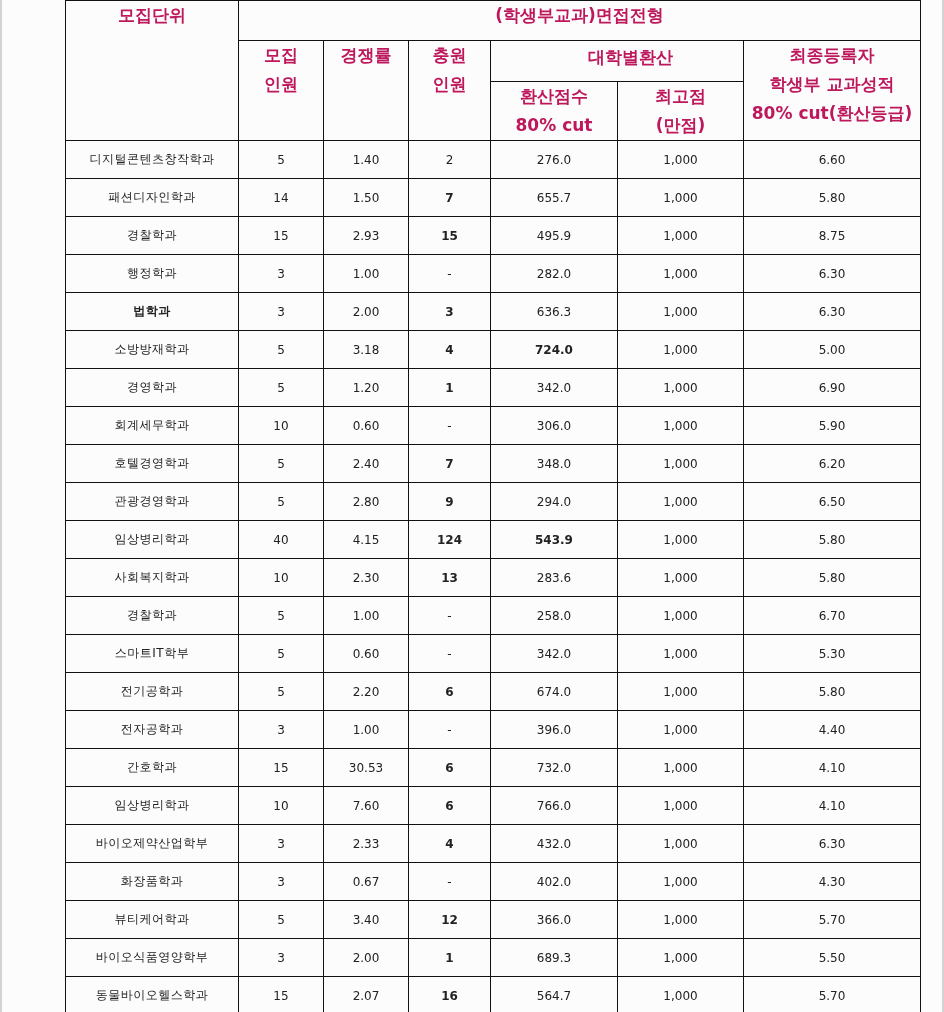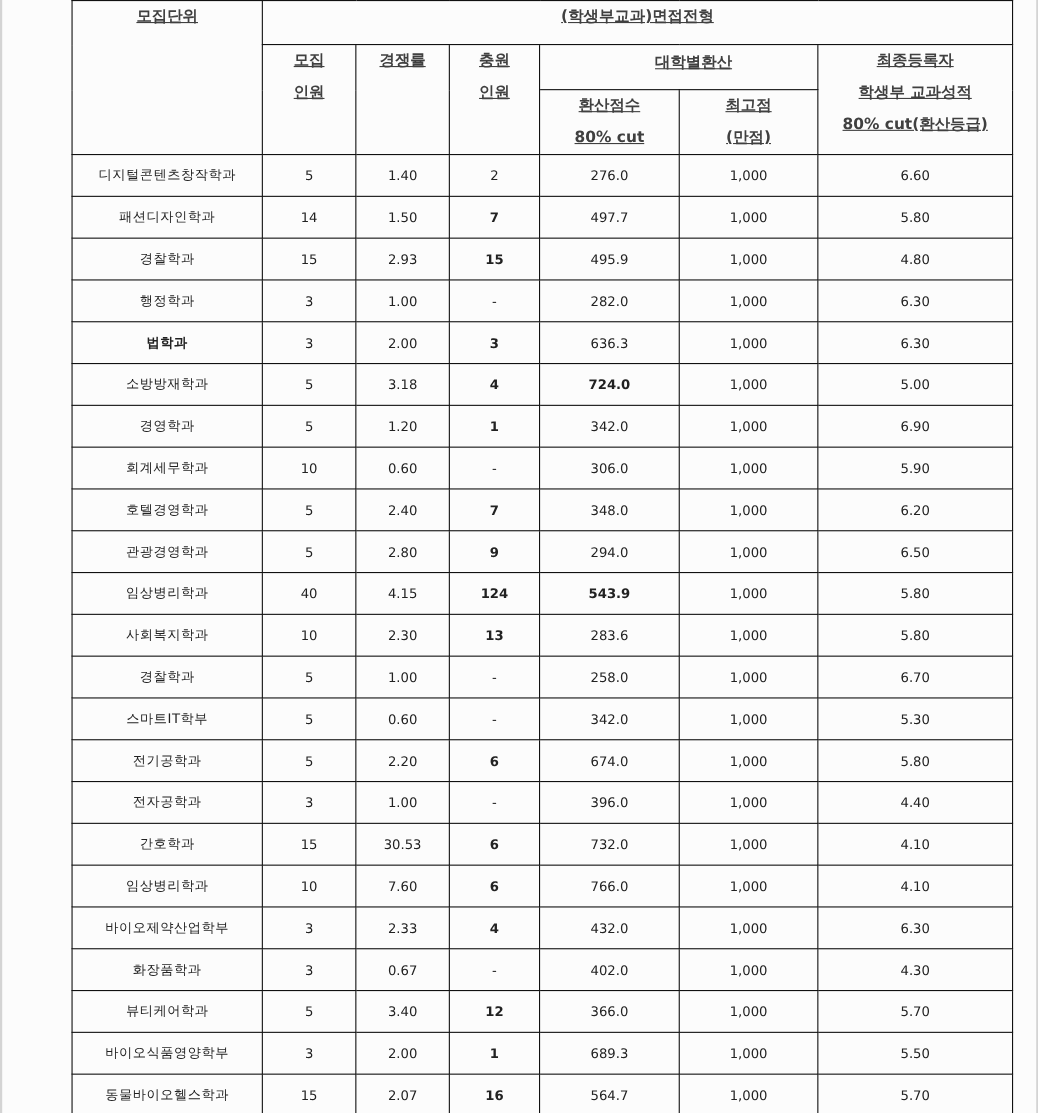--- a/index.html
+++ b/index.html
@@ -30,25 +30,24 @@
     color: #222;
   }
   table.grid td, table.grid th {
     border: 1.5px solid #111;
     text-align: center;
     padding: 0;
     background: #fcfcfc;
   }
   table.grid th {
     font-weight: bold;
-    font-size: 14px;
-    color: #404040;
+    font-size: 17px;
+    color: #be185d;
     line-height: 29px;
     vertical-align: top;
-    text-decoration: underline;
   }
   th.top-title { height: 39px; padding-top: 4px; }
   th.sub { height: 38px; padding-top: 0; }
   th.tall { padding-top: 2px; }
   th.sub2 { height: 58px; padding-top: 2px; }
   th .ln { display: block; }
   table.grid td {
     height: 37px;
     font-size: 12px;
     color: #222;
@@ -111,32 +110,32 @@
         <td>2</td>
         <td>276.0</td>
         <td>1,000</td>
         <td>6.60</td>
       </tr>
       <tr>
         <td class="dept">패션디자인학과</td>
         <td>14</td>
         <td>1.50</td>
         <td class="b">7</td>
-        <td>497.7</td>
+        <td>655.7</td>
         <td>1,000</td>
         <td>5.80</td>
       </tr>
       <tr>
         <td class="dept">경찰학과</td>
         <td>15</td>
         <td>2.93</td>
         <td class="b">15</td>
         <td>495.9</td>
         <td>1,000</td>
-        <td>4.80</td>
+        <td>8.75</td>
       </tr>
       <tr>
         <td class="dept">행정학과</td>
         <td>3</td>
         <td>1.00</td>
         <td>-</td>
         <td>282.0</td>
         <td>1,000</td>
         <td>6.30</td>
       </tr>

